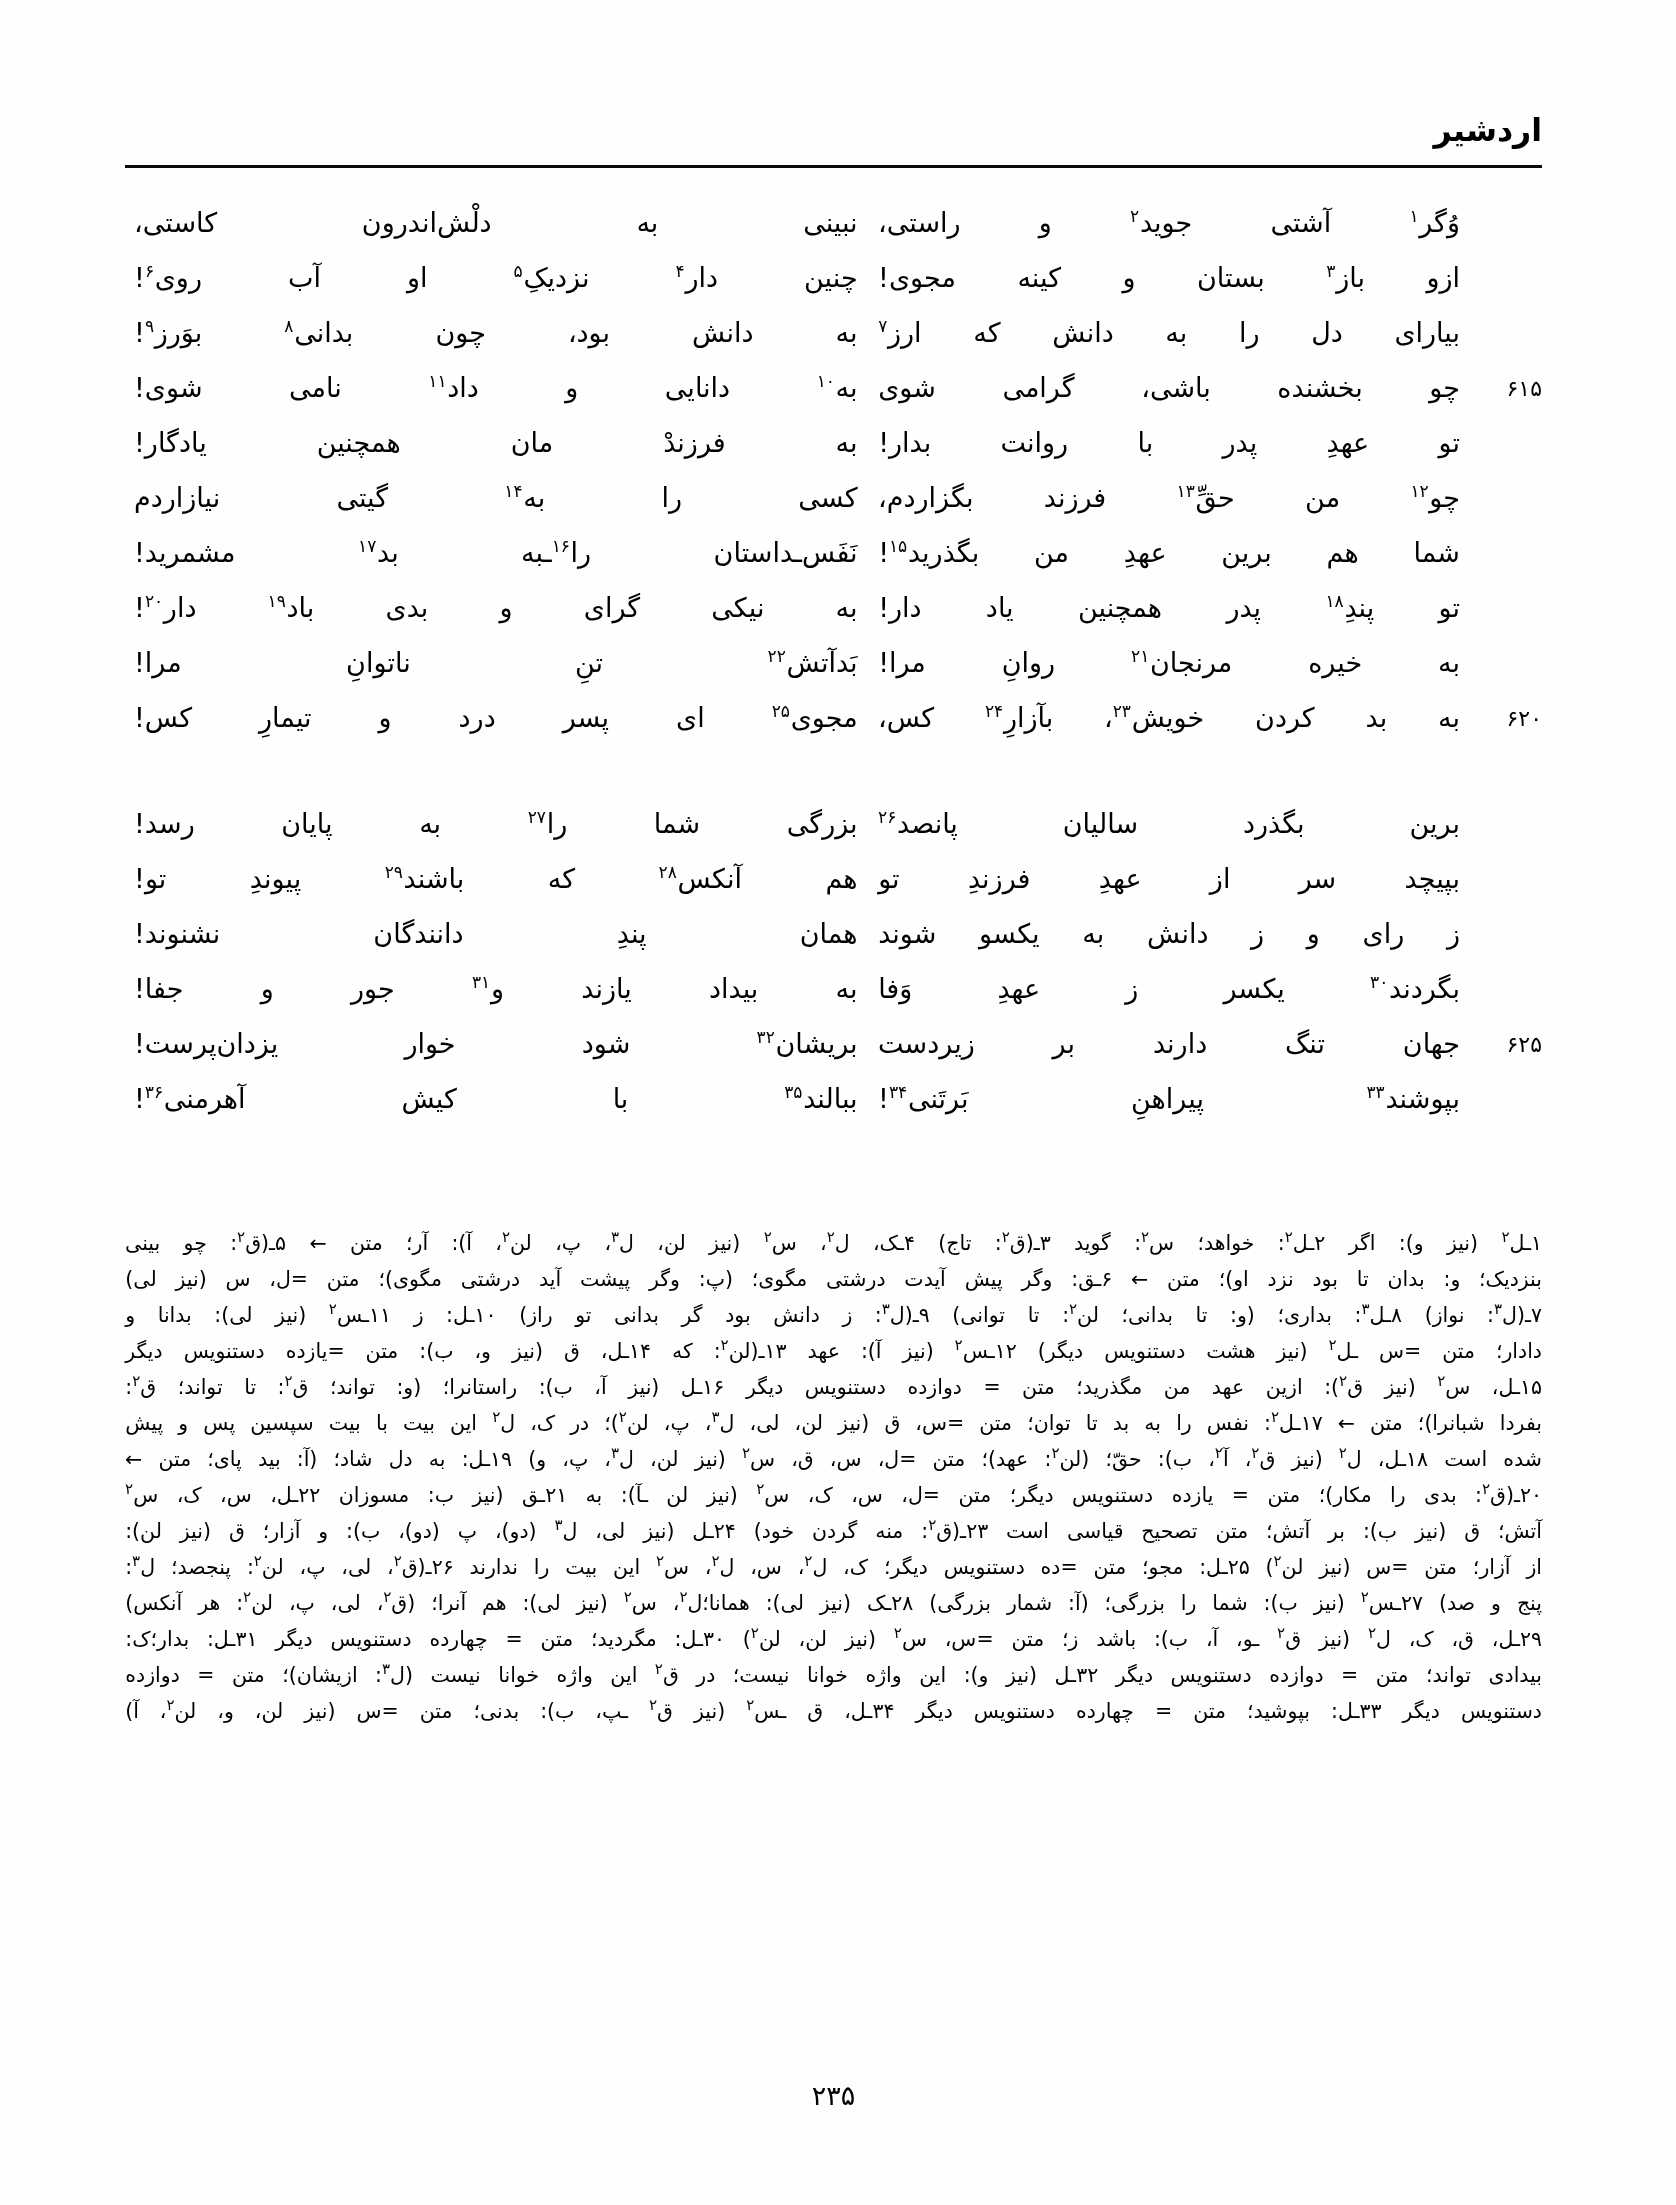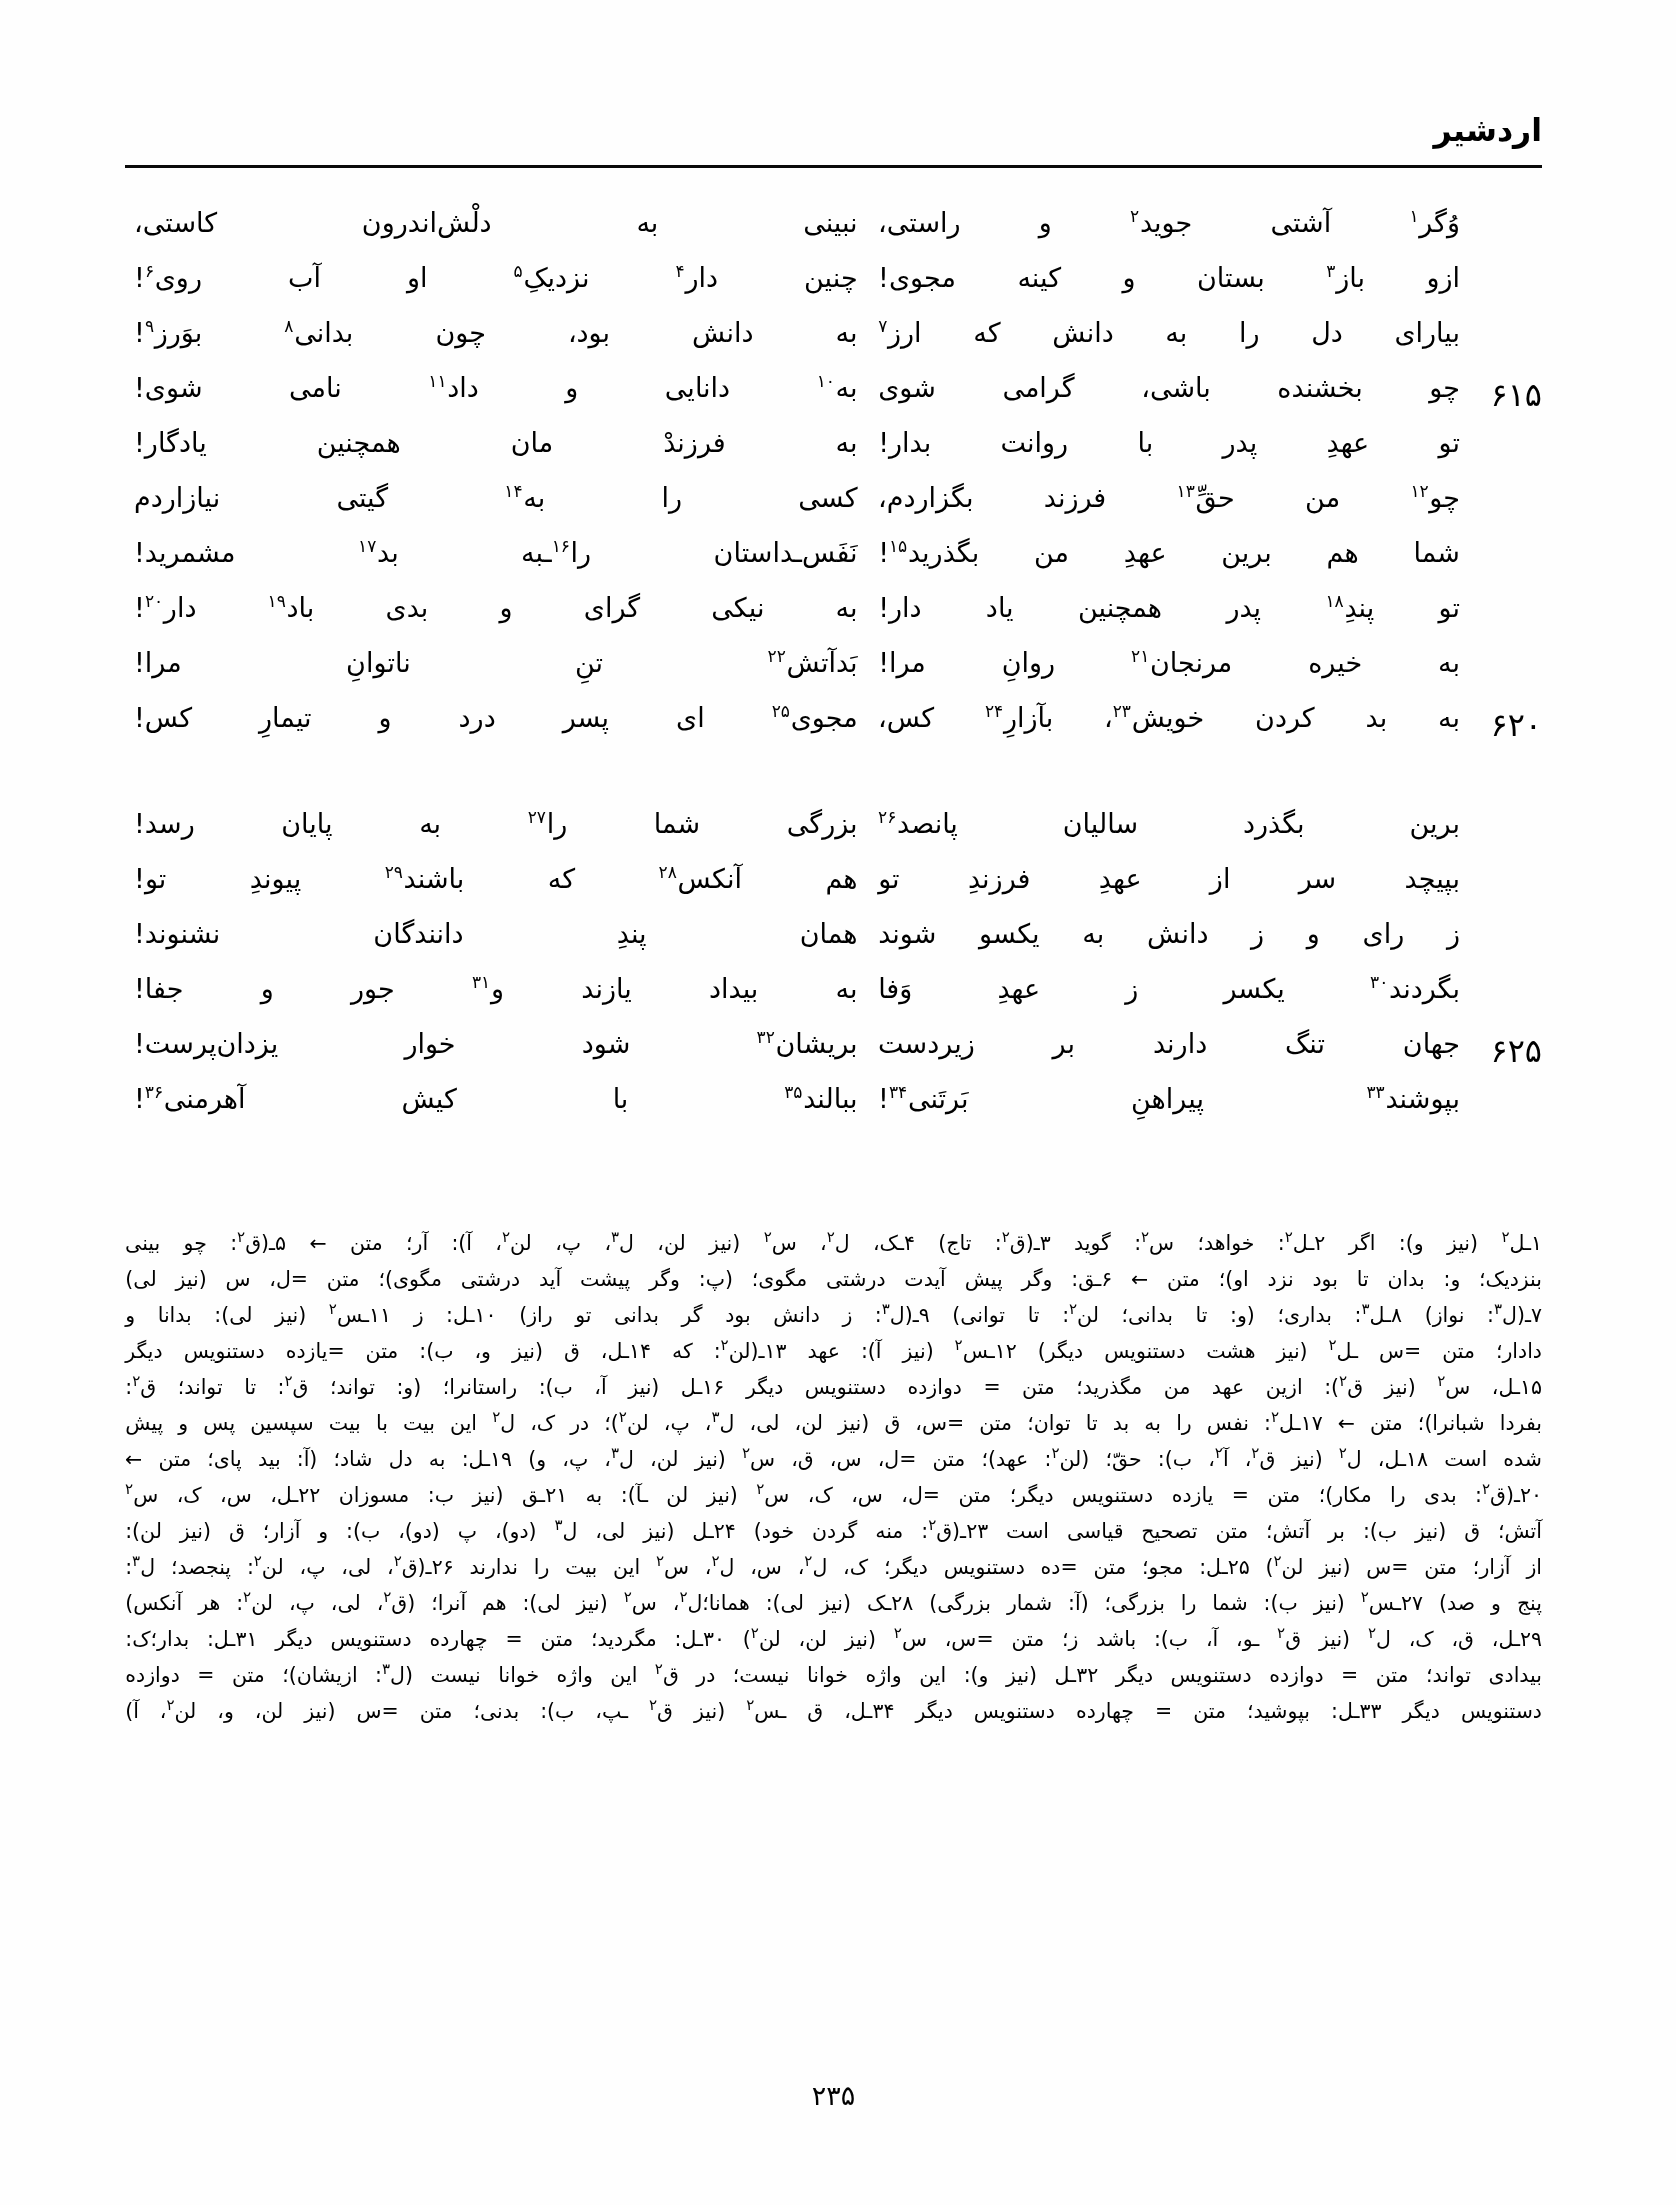--- a/index.html
+++ b/index.html
@@ -75,21 +75,21 @@
   
   .hemi-left {
     flex: 0 0 740px;
     position: relative;
     box-sizing: border-box;
   }
   .vnum {
     position: absolute;
     right: 0;
     top: 5.5px;
-    font-size: 32px;
+    font-size: 22px;
     font-weight: 400;
     width: 75px;
     text-align: right;
     white-space: nowrap;
   }
   .verse {
     font-size: 27px;
     line-height: 1.05;
     white-space: nowrap;
     position: absolute;

